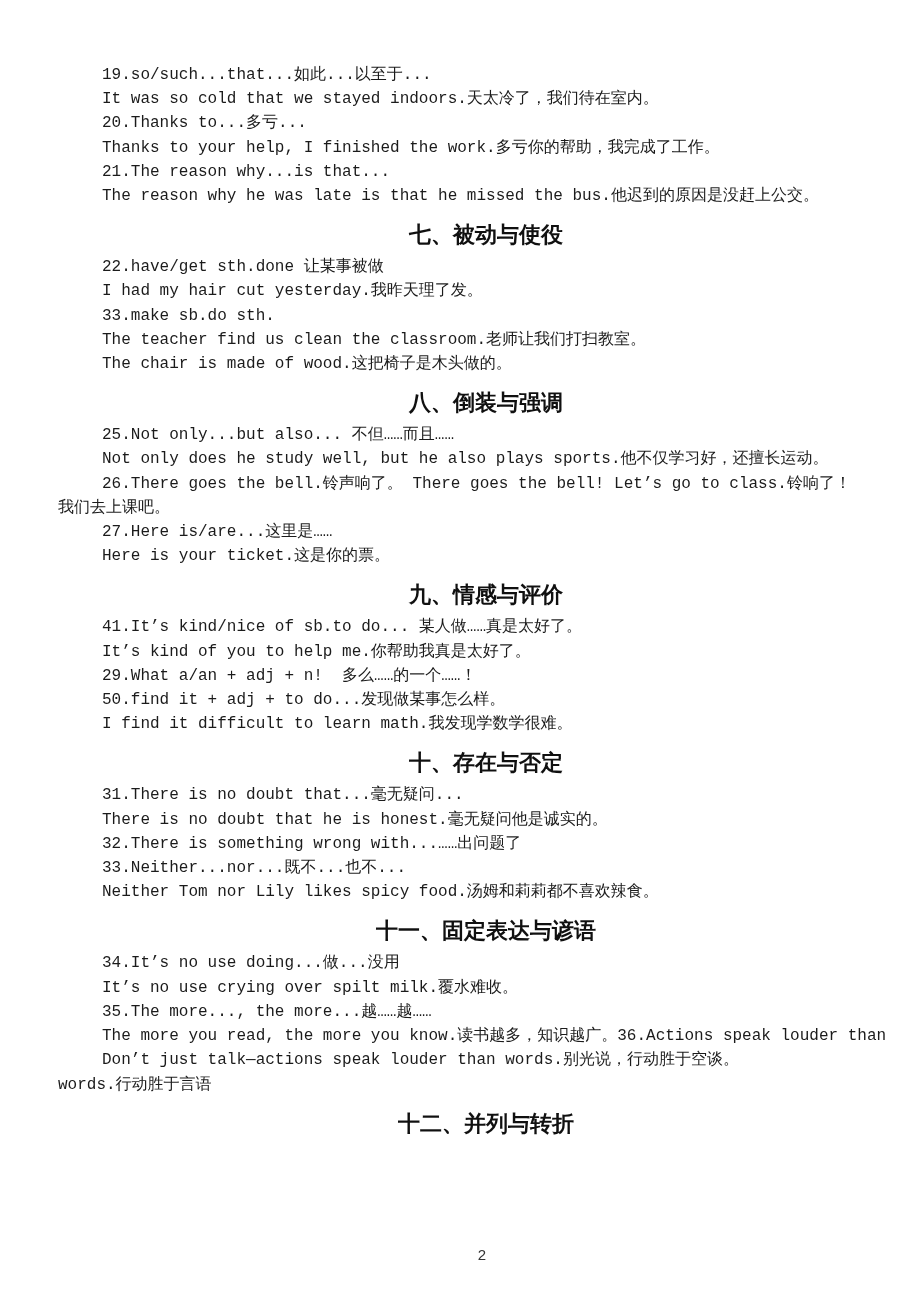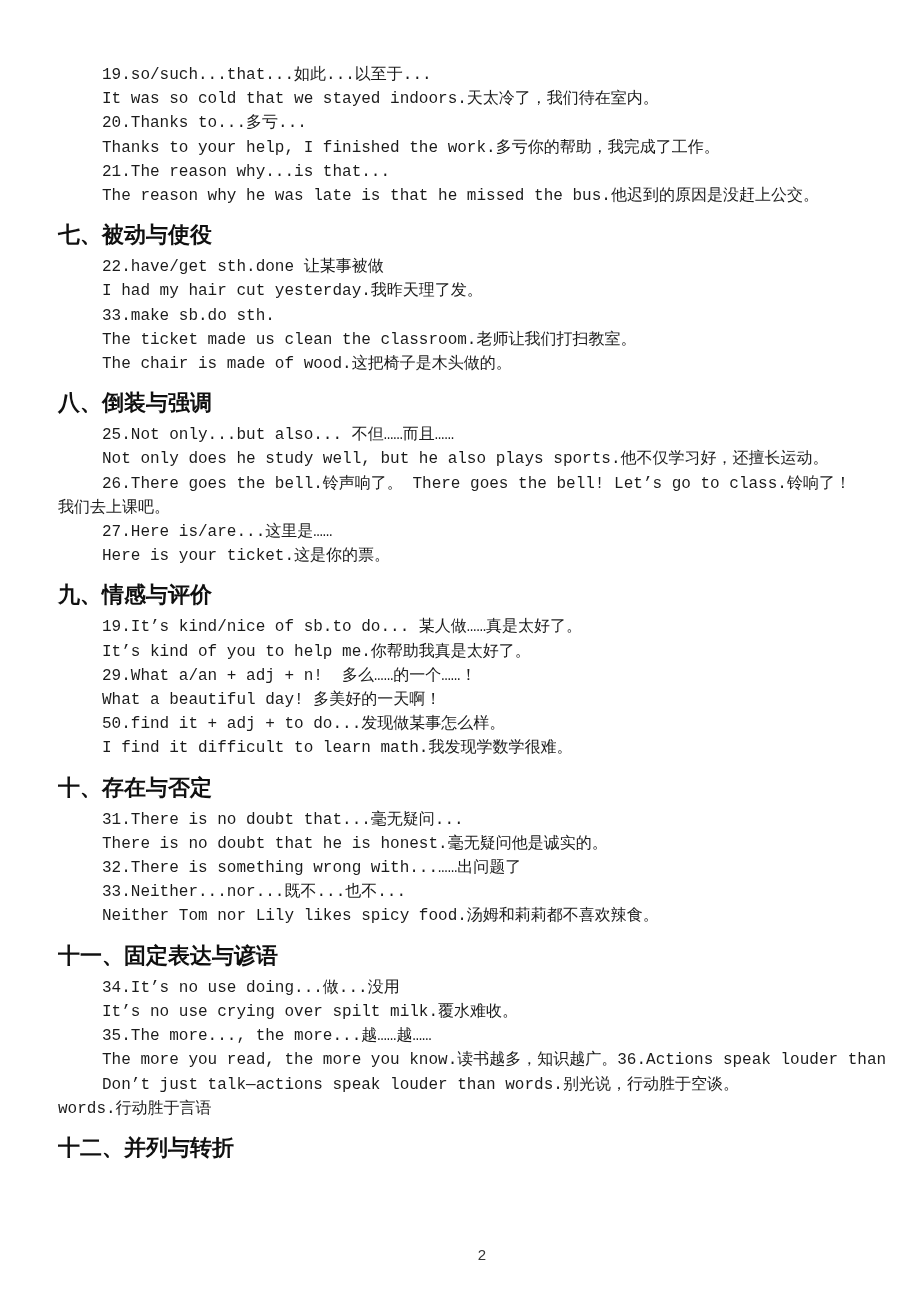--- a/index.html
+++ b/index.html
@@ -30,21 +30,21 @@
   }
   .line.indent {
     padding-left: 44px;
   }
   .heading {
     font-family: "Liberation Sans", "DejaVu Sans", sans-serif;
     font-weight: bold;
     font-size: 22px;
     line-height: 30px;
     margin: 12px 0 5px 0;
-    text-align: left;
+    text-align: center;
     white-space: pre;
     color: #101010;
   }
   .footer {
     position: absolute;
     left: 0;
     right: 0;
     top: 1246px;
     text-align: center;
     font-family: "Liberation Sans", "DejaVu Sans", sans-serif;
@@ -60,34 +60,33 @@
       <div class="line indent">19.so/such...that...如此...以至于...</div>
       <div class="line indent">It was so cold that we stayed indoors.天太冷了，我们待在室内。</div>
       <div class="line indent">20.Thanks to...多亏...</div>
       <div class="line indent">Thanks to your help, I finished the work.多亏你的帮助，我完成了工作。</div>
       <div class="line indent">21.The reason why...is that...</div>
       <div class="line indent">The reason why he was late is that he missed the bus.他迟到的原因是没赶上公交。</div>
       <div class="heading">七、被动与使役</div>
       <div class="line indent">22.have/get sth.done 让某事被做</div>
       <div class="line indent">I had my hair cut yesterday.我昨天理了发。</div>
       <div class="line indent">33.make sb.do sth.</div>
-      <div class="line indent">The ticket made us clean the classroom.老师让我们打扫教室。</div>
+      <div class="line indent">The teacher find us clean the classroom.老师让我们打扫教室。</div>
       <div class="line indent">The chair is made of wood.这把椅子是木头做的。</div>
       <div class="heading">八、倒装与强调</div>
       <div class="line indent">25.Not only...but also... 不但……而且……</div>
       <div class="line indent">Not only does he study well, but he also plays sports.他不仅学习好，还擅长运动。</div>
       <div class="line indent">26.There goes the bell.铃声响了。 There goes the bell! Let’s go to class.铃响了！</div>
       <div class="line">我们去上课吧。</div>
       <div class="line indent">27.Here is/are...这里是……</div>
       <div class="line indent">Here is your ticket.这是你的票。</div>
       <div class="heading">九、情感与评价</div>
-      <div class="line indent">19.It’s kind/nice of sb.to do... 某人做……真是太好了。</div>
+      <div class="line indent">41.It’s kind/nice of sb.to do... 某人做……真是太好了。</div>
       <div class="line indent">It’s kind of you to help me.你帮助我真是太好了。</div>
       <div class="line indent">29.What a/an + adj + n!  多么……的一个……！</div>
-      <div class="line indent">What a beautiful day! 多美好的一天啊！</div>
       <div class="line indent">50.find it + adj + to do...发现做某事怎么样。</div>
       <div class="line indent">I find it difficult to learn math.我发现学数学很难。</div>
       <div class="heading">十、存在与否定</div>
       <div class="line indent">31.There is no doubt that...毫无疑问...</div>
       <div class="line indent">There is no doubt that he is honest.毫无疑问他是诚实的。</div>
       <div class="line indent">32.There is something wrong with...……出问题了</div>
       <div class="line indent">33.Neither...nor...既不...也不...</div>
       <div class="line indent">Neither Tom nor Lily likes spicy food.汤姆和莉莉都不喜欢辣食。</div>
       <div class="heading">十一、固定表达与谚语</div>
       <div class="line indent">34.It’s no use doing...做...没用</div>

